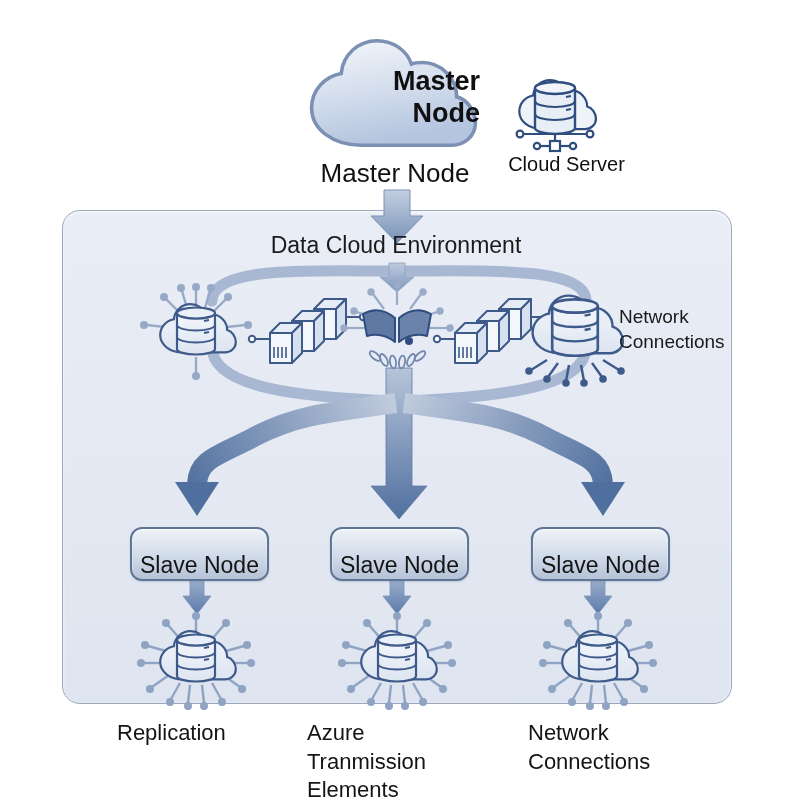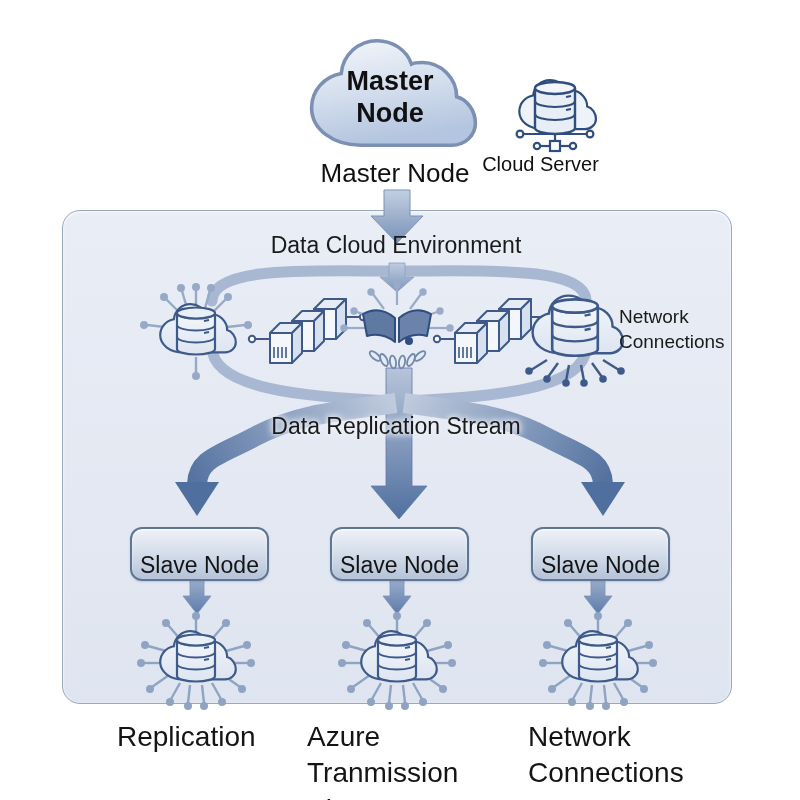--- a/index.html
+++ b/index.html
@@ -5,35 +5,35 @@
   html,body{margin:0;padding:0;background:#fff;}
   #stage{position:relative;width:800px;height:800px;background:#fff;overflow:hidden;
          font-family:"Liberation Sans",sans-serif;color:#161616;}
   .abs{position:absolute;}
   #env-box{left:62px;top:210px;width:668px;height:492px;border-radius:18px;
            background:linear-gradient(180deg,#e8edf6 0%,#e3e8f2 60%,#dfe5f0 100%);
            border:1.5px solid #9aa8bd;box-shadow:inset 0 1px 3px rgba(255,255,255,.9);}
   svg.layer{left:0;top:0;width:800px;height:800px;pointer-events:none;}
   .lbl{position:absolute;text-align:center;}
   #master-cloud-text{left:300px;top:66px;width:180px;font-weight:bold;font-size:27px;
-                     line-height:1.18;white-space:pre-line;color:#101010;}
+                     line-height:1.18;white-space:pre-line;color:#101010;text-align:right;}
   #master-caption{left:290px;top:158px;width:210px;font-size:26px;color:#101010;}
-  #cloud-server-caption{left:478px;top:153px;width:125px;font-size:20px;color:#101010;}
+  #cloud-server-caption{left:504px;top:153px;width:125px;font-size:20px;color:#101010;}
   #env-title{left:62px;top:232px;width:668px;font-size:23px;color:#1a1a1a;}
   #network-side-label{left:619px;top:305px;width:122px;font-size:19px;line-height:1.3;
                       text-align:left;color:#1a1a1a;}
   #stream-label{left:62px;top:413px;width:668px;font-size:23px;color:#1a1a1a;
                 text-shadow:0 0 4px #edf0f7,0 0 7px #edf0f7,0 0 10px #edf0f7;}
   .slave-box{position:absolute;top:527px;width:135px;height:50px;border-radius:12px;
              border:2px solid #5f7596;display:flex;align-items:flex-end;justify-content:center;
              font-size:23px;color:#141414;
              background:linear-gradient(180deg,#eef2f8 0%,#d6dfec 45%,#b5c3d8 100%);
              box-shadow:inset 0 1px 2px rgba(255,255,255,.85),0 1px 2px rgba(90,110,140,.25);}
   #slave-0{left:130px;} #slave-1{left:330px;} #slave-2{left:531px;}
-  .caption{position:absolute;top:719px;font-size:28px;line-height:1.3;color:#141414;}
+  .caption{position:absolute;top:719px;font-size:22px;line-height:1.3;color:#141414;}
   #caption-0{left:117px;width:160px;} #caption-1{left:307px;width:180px;} #caption-2{left:528px;width:140px;}
 </style>
 </head>
 <body>
 
 <div id="stage">
 
   <div id="env-box" class="abs"></div>
 
   <svg class="layer abs" viewBox="0 0 800 800">
@@ -291,21 +291,20 @@
         <use href="#cloudDbIcon"></use>
     </g>
   </svg>
 
   <div class="lbl" id="master-cloud-text">Master
 Node</div>
   <div class="lbl" id="master-caption">Master Node</div>
   <div class="lbl" id="cloud-server-caption">Cloud Server</div>
   <div class="lbl" id="env-title">Data Cloud Environment</div>
   <div class="lbl" id="network-side-label">Network Connections</div>
-  <div class="lbl" id="stream-label">Data Replication Stream</div>
 
   <div class="slave-box" id="slave-0">
     <span>Slave Node</span>
   </div>
   <div class="slave-box" id="slave-1">
     <span>Slave Node</span>
   </div>
   <div class="slave-box" id="slave-2">
     <span>Slave Node</span>
   </div>

